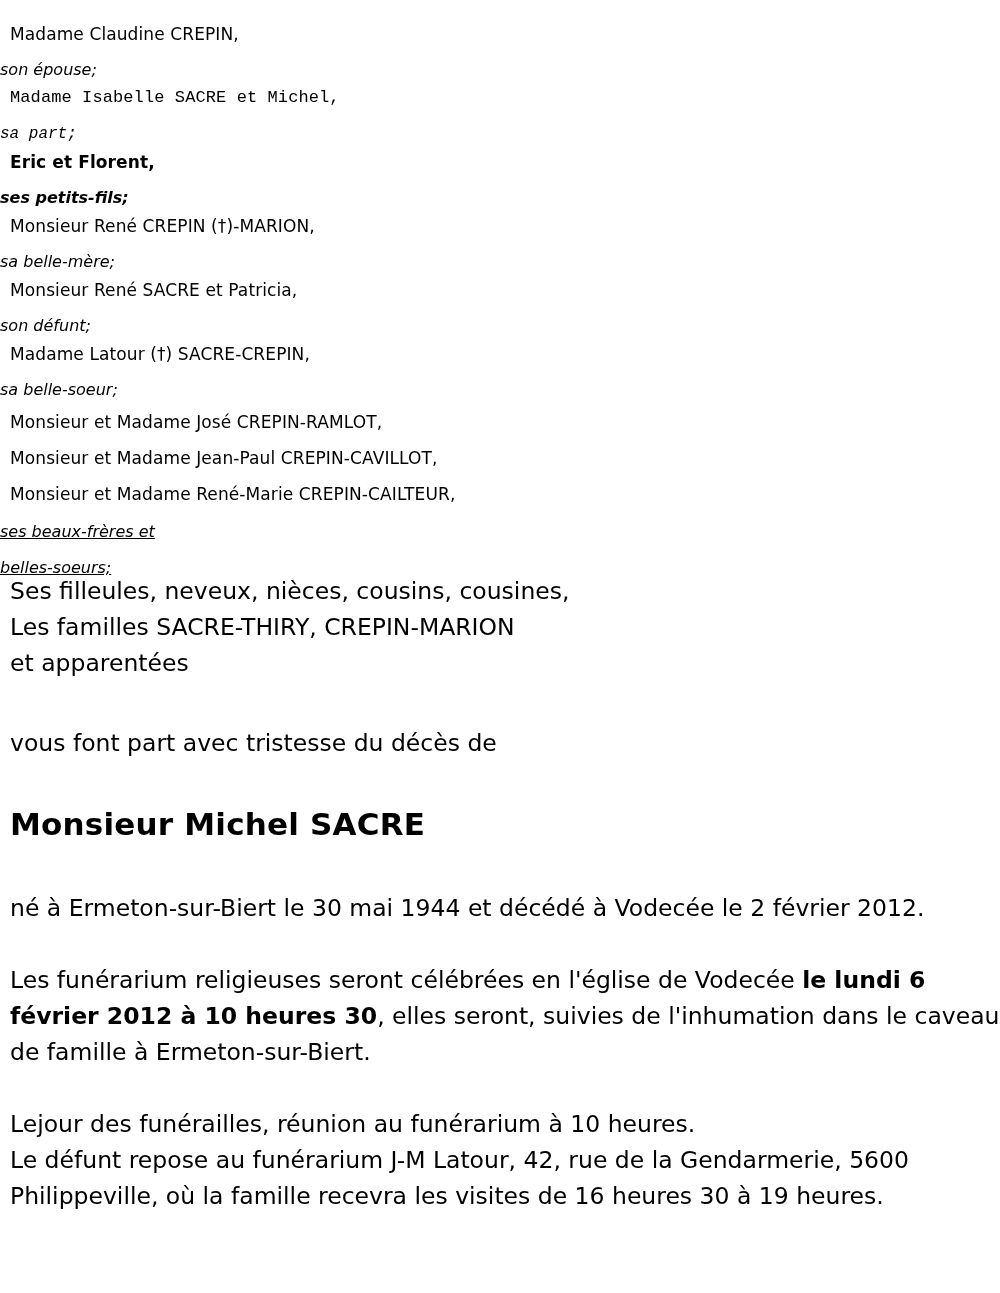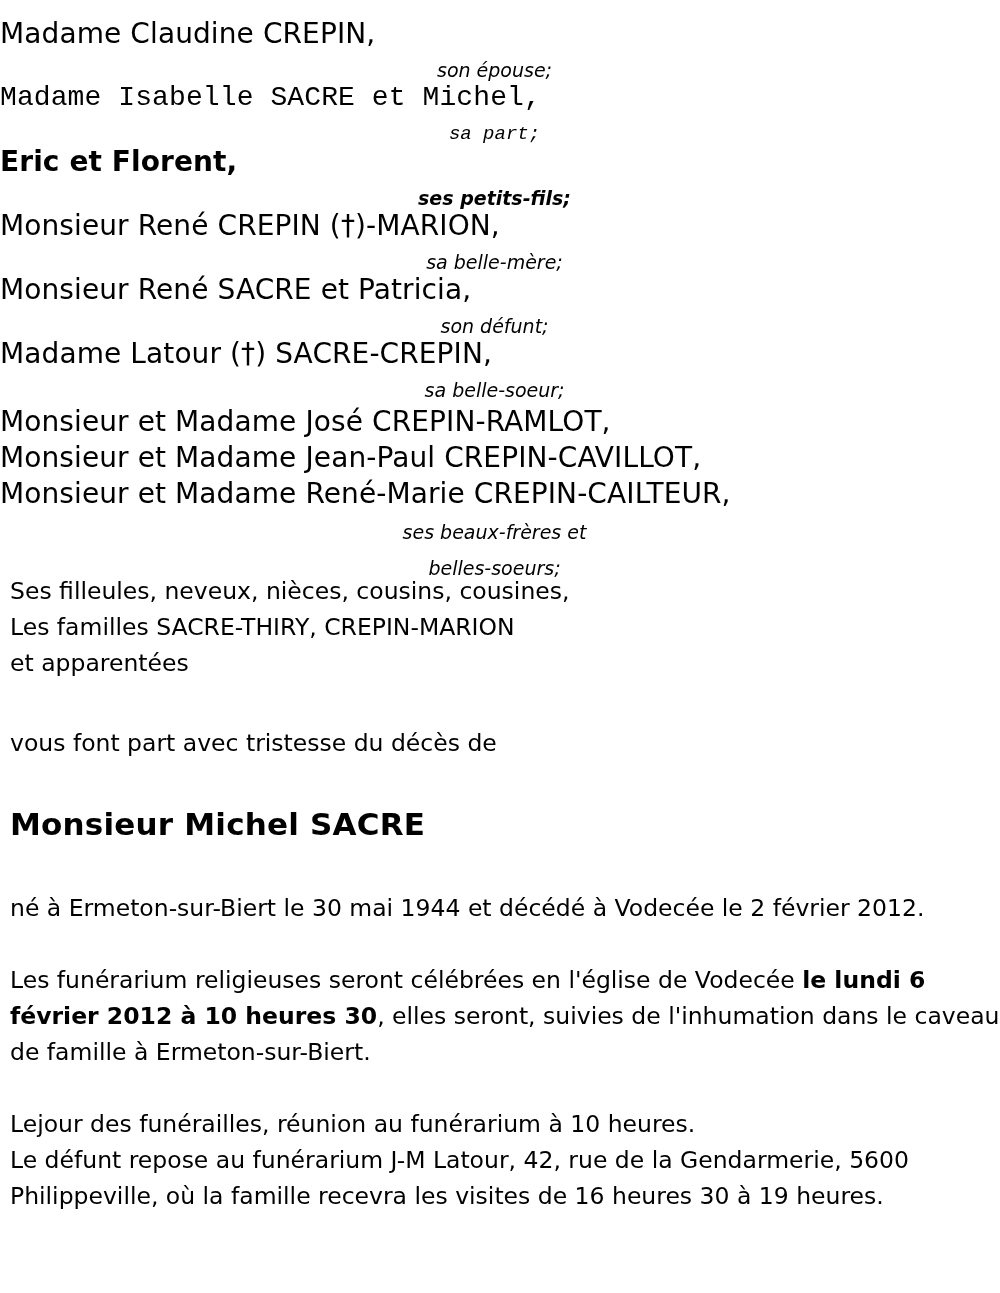--- a/index.html
+++ b/index.html
@@ -29,30 +29,31 @@
     position: absolute;
     left: 0;
     top: 0;
     width: 1000px;
   }
   .rel-row {
     position: relative;
     width: 1000px;
   }
   .names {
+    padding-left: 10px;
     padding-right: 10px;
-    font-size: 28px;
+    font-size: 17px;
     line-height: 36px;
     letter-spacing: 0.1px;
     white-space: pre-line;
   }
   .relation {
-    text-align: center;
+    text-align: left;
     padding-right: 11px;
-    font-size: 19px;
+    font-size: 16px;
     line-height: 36px;
     font-style: italic;
     white-space: pre-line;
   }
 
   
   .family-list {
     font-size: 23.5px;
     line-height: 36px;
     padding-left: 10px;
@@ -116,21 +117,21 @@
 
     <div class="rel-row" style="margin-top:-8px;">
       <div class="names">Madame Latour (†) SACRE-CREPIN,</div>
       <div class="relation">sa belle-soeur;</div>
     </div>
 
     <div class="rel-row" style="margin-top:-4px;">
       <div class="names">Monsieur et Madame José CREPIN-RAMLOT,
 Monsieur et Madame Jean-Paul CREPIN-CAVILLOT,
 Monsieur et Madame René-Marie CREPIN-CAILTEUR,</div>
-      <div class="relation" style="margin-top:2px;">ses beaux-frères et
+      <div class="relation" style="margin-top:2px;text-decoration:underline;">ses beaux-frères et
 belles-soeurs;</div>
     </div>
 
   </div>
 
   <div class="family-list" style="position:absolute; left:0; top:573px; width:1000px;">Ses filleules, neveux, nièces, cousins, cousines,
 Les familles SACRE-THIRY, CREPIN-MARION
 et apparentées</div>
 
   <div class="announce" style="position:absolute; left:0; top:725px; width:1000px;">vous font part avec tristesse du décès de</div>

